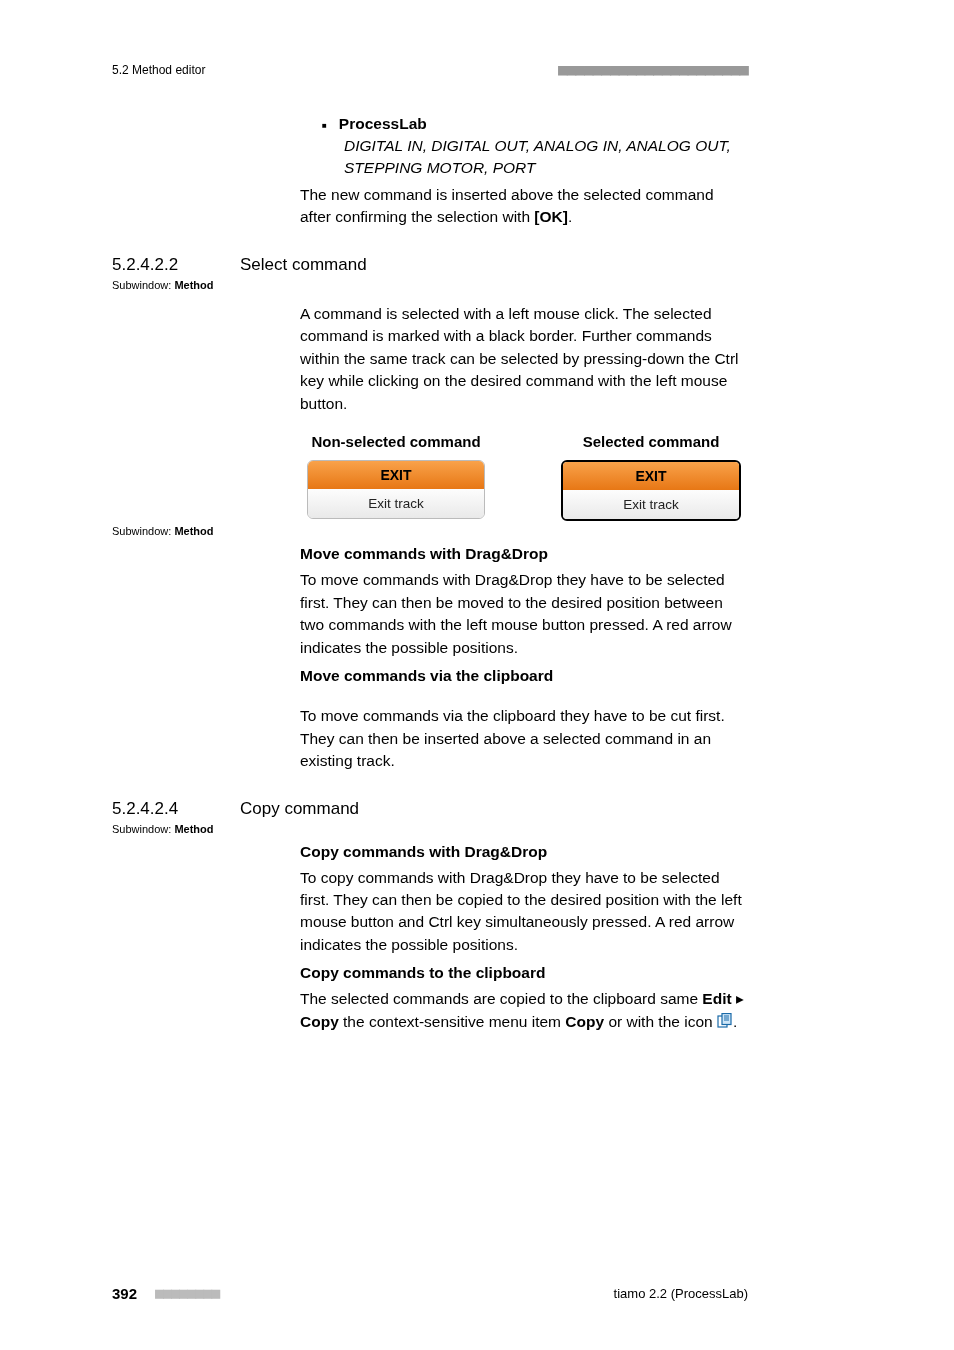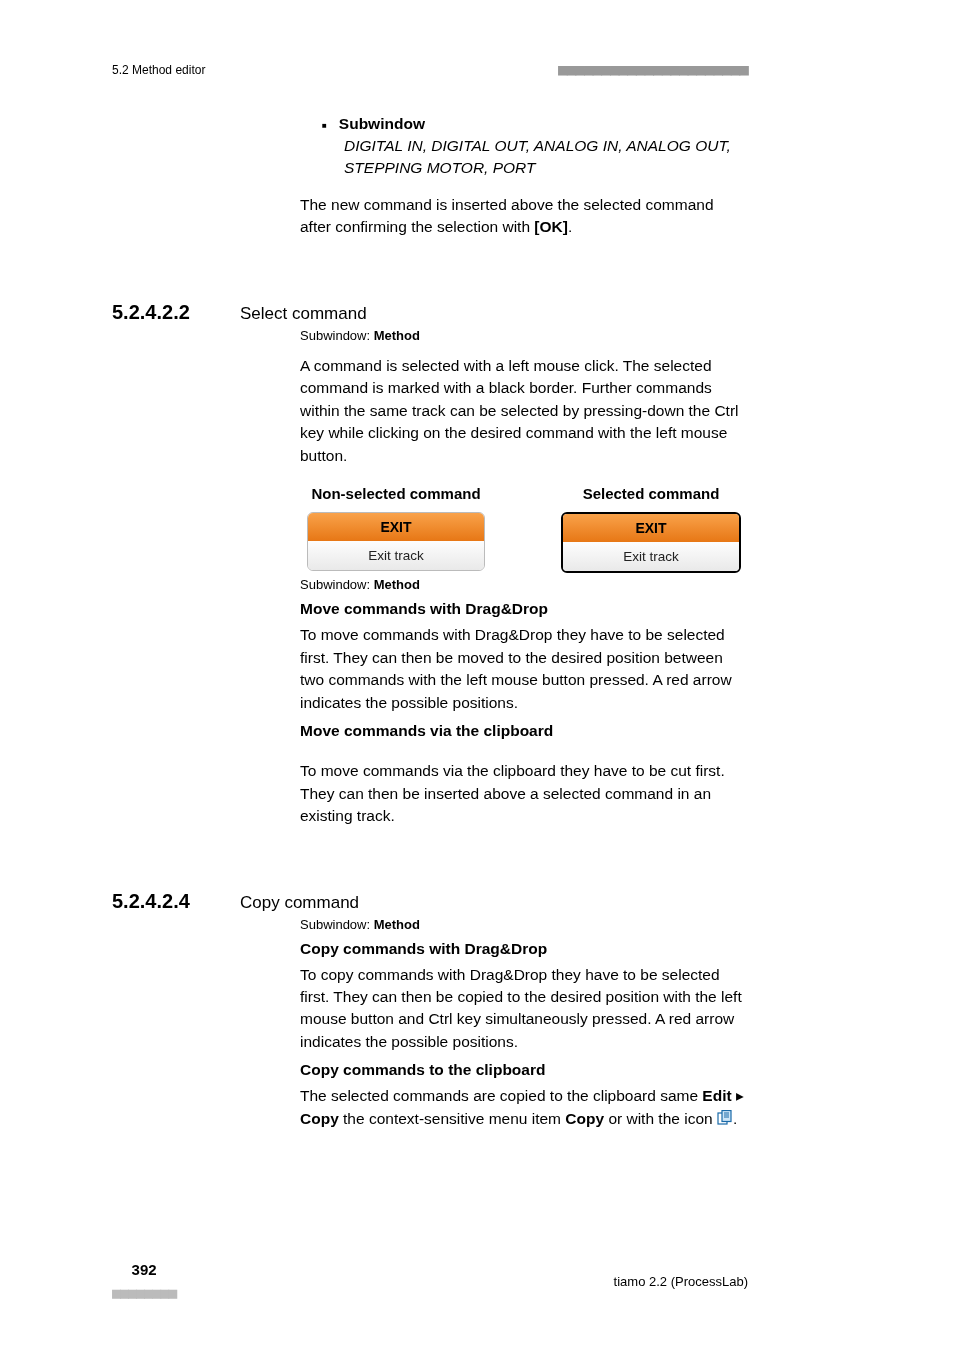--- a/index.html
+++ b/index.html
@@ -54,41 +54,39 @@
   .bullet-sub {
     margin-left: 22px;
     font-style: italic;
     font-size: 15.5px;
     line-height: 1.45;
   }
   .body-block {
     margin-left: 188px;
     font-size: 15.5px;
     line-height: 1.45;
-    margin-top: 14px;
+    margin-top: 4px;
   }
   .section-row {
     display: flex;
     align-items: baseline;
     margin-top: 26px;
   }
   .sec-num {
     width: 128px;
     flex-shrink: 0;
-    font-weight: bold;
-    font-size: 20px;
-    margin-top: 36px;
+    font-weight: normal;
+    font-size: 17px;
   }
   .sec-title {
     font-weight: normal;
     font-size: 17px;
   }
   .subwindow {
-    margin-left: 188px;
-    font-size: 13px;
+    font-size: 11px;
     margin-top: 4px;
   }
   .subwindow b { font-weight: bold; }
   .para {
     margin-left: 188px;
     font-size: 15.5px;
     line-height: 1.45;
     margin-top: 12px;
   }
   .sub-h {
@@ -145,22 +143,21 @@
     display: flex;
     justify-content: space-between;
     align-items: center;
     font-size: 13px;
   }
   .footer-left {
     font-weight: bold;
     font-size: 15px;
     display: flex;
     align-items: center;
-    gap: 6px;
-    flex-direction: column;
+    gap: 18px;
   }
   .footer-dashes {
     color: #bbb;
     letter-spacing: -1px;
     font-family: monospace;
     font-size: 15px;
     font-weight: normal;
   }
   .copy-icon {
     display: inline-block;
@@ -173,21 +170,21 @@
 <div class="page">
 
   <div class="header-row">
     <span class="header-left">5.2 Method editor</span>
     <span class="header-dashes">■■■■■■■■■■■■■■■■■■■■■■</span>
   </div>
 
   <div class="bullet-block">
     <div class="bullet-row">
       <span class="bullet-sq">■</span>
-      <span class="bullet-head">Subwindow</span>
+      <span class="bullet-head">ProcessLab</span>
     </div>
     <div class="bullet-sub">DIGITAL IN, DIGITAL OUT, ANALOG IN, ANALOG OUT, STEPPING MOTOR, PORT</div>
   </div>
 
   <div class="body-block">
     <span>The new command is inserted above the selected command after confirming the selection with </span><b>[OK]</b><span>.</span>
   </div>
 
   <div class="section-row">
     <span class="sec-num">5.2.4.2.2</span>

